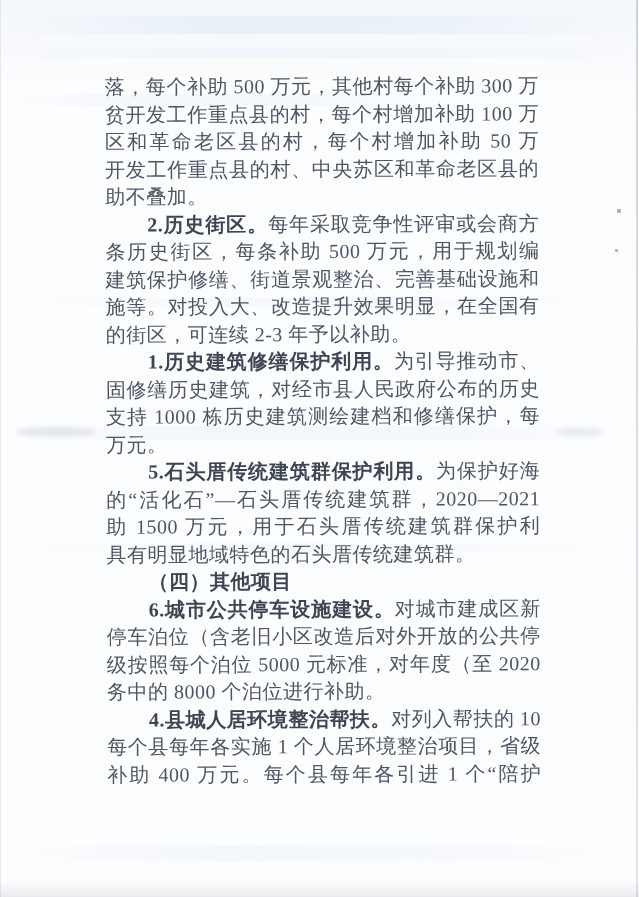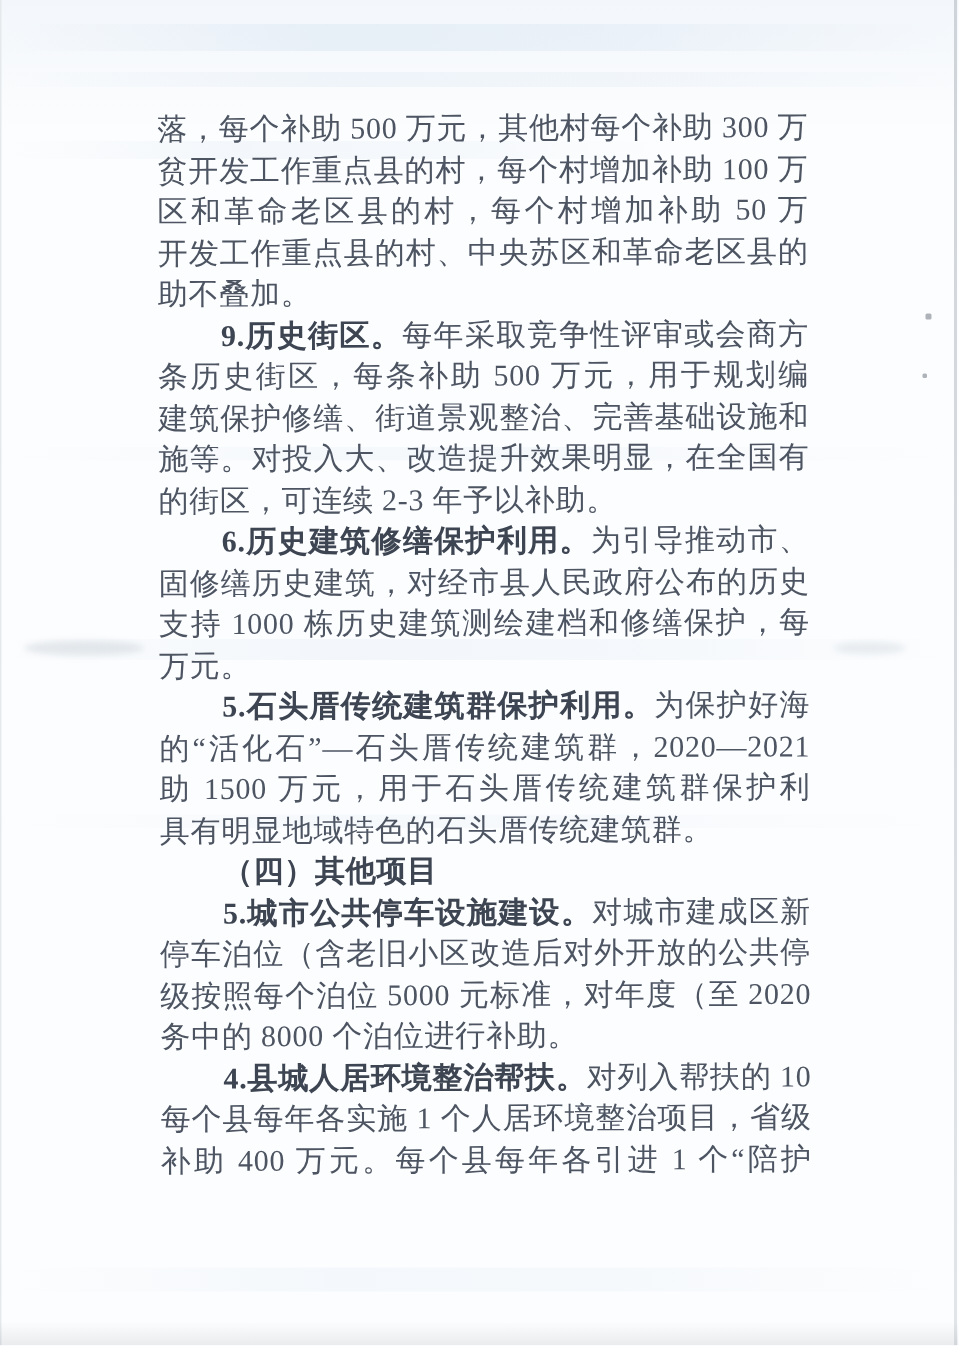--- a/index.html
+++ b/index.html
@@ -84,45 +84,45 @@
 
     <div>
       <div class="tline">落，每个补助 500 万元，其他村每个补助 300 万元。省级扶</div>
       <div class="tline">贫开发工作重点县的村，每个村增加补助 100 万元，中央苏</div>
       <div class="tline">区和革命老区县的村，每个村增加补助 50 万元。省级扶贫</div>
       <div class="tline">开发工作重点县的村、中央苏区和革命老区县的村增加的补</div>
       <div class="tline short">助不叠加。</div>
     </div>
 
     <div>
-      <div class="tline first"><span class="label">9.历史街区。</span><span>每年采取竞争性评审或会商方式确定 10</span></div>
+      <div class="tline first"><span class="label">2.历史街区。</span><span>每年采取竞争性评审或会商方式确定 10</span></div>
       <div class="tline">条历史街区，每条补助 500 万元，用于规划编制、传统风貌</div>
       <div class="tline">建筑保护修缮、街道景观整治、完善基础设施和公共服务设</div>
       <div class="tline">施等。对投入大、改造提升效果明显，在全国有一定影响力</div>
       <div class="tline short">的街区，可连续 2-3 年予以补助。</div>
     </div>
 
     <div>
-      <div class="tline first"><span class="label">6.历史建筑修缮保护利用。</span><span>为引导推动市、县抢救性加</span></div>
+      <div class="tline first"><span class="label">1.历史建筑修缮保护利用。</span><span>为引导推动市、县抢救性加</span></div>
       <div class="tline">固修缮历史建筑，对经市县人民政府公布的历史建筑，每年</div>
       <div class="tline">支持 1000 栋历史建筑测绘建档和修缮保护，每栋补助 3.5</div>
       <div class="tline short">万元。</div>
     </div>
 
     <div>
       <div class="tline first"><span class="label">5.石头厝传统建筑群保护利用。</span><span>为保护好海岛居住文化</span></div>
       <div class="tline">的“活化石”—石头厝传统建筑群，2020—2021 年，每年补</div>
       <div class="tline">助 1500 万元，用于石头厝传统建筑群保护利用，助推打造</div>
       <div class="tline short">具有明显地域特色的石头厝传统建筑群。</div>
     </div>
 
     <div class="tline first short heading">（四）其他项目</div>
 
     <div>
-      <div class="tline first"><span class="label">5.城市公共停车设施建设。</span><span>对城市建成区新增路外公共</span></div>
+      <div class="tline first"><span class="label">6.城市公共停车设施建设。</span><span>对城市建成区新增路外公共</span></div>
       <div class="tline">停车泊位（含老旧小区改造后对外开放的公共停车位），省</div>
       <div class="tline">级按照每个泊位 5000 元标准，对年度（至 2020 年）目标任</div>
       <div class="tline short">务中的 8000 个泊位进行补助。</div>
     </div>
 
     <div>
       <div class="tline first"><span class="label">4.县城人居环境整治帮扶。</span><span>对列入帮扶的 10 个试点县，</span></div>
       <div class="tline">每个县每年各实施 1 个人居环境整治项目，省级对每个项目</div>
       <div class="tline">补助 400 万元。每个县每年各引进 1 个“陪护式”团队开展</div>
     </div>

